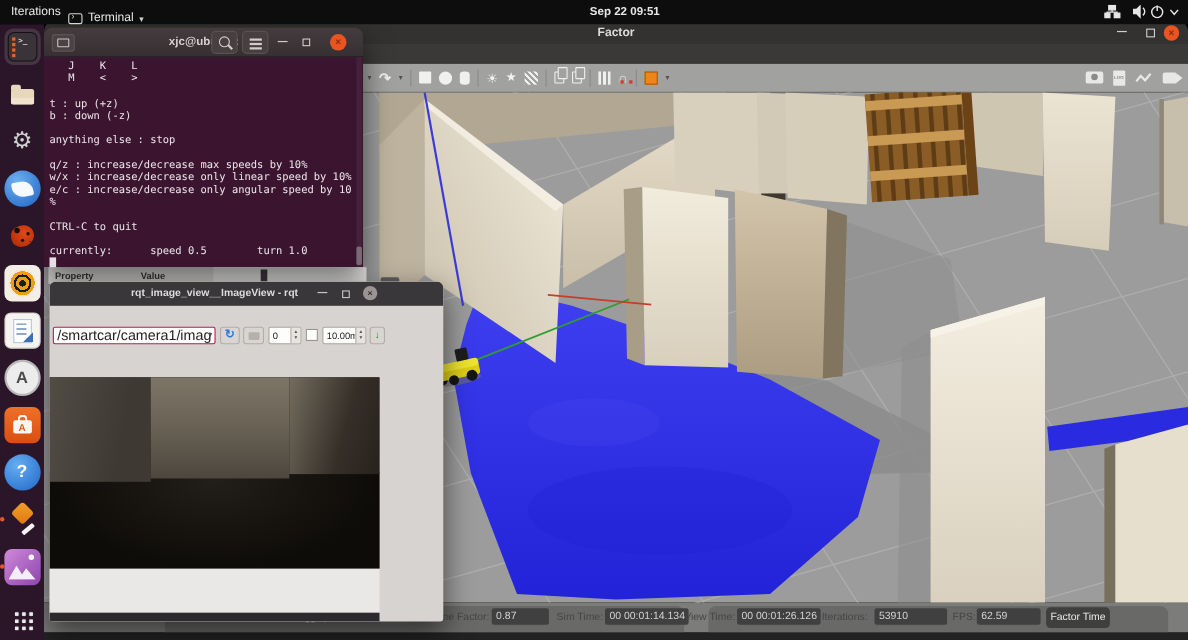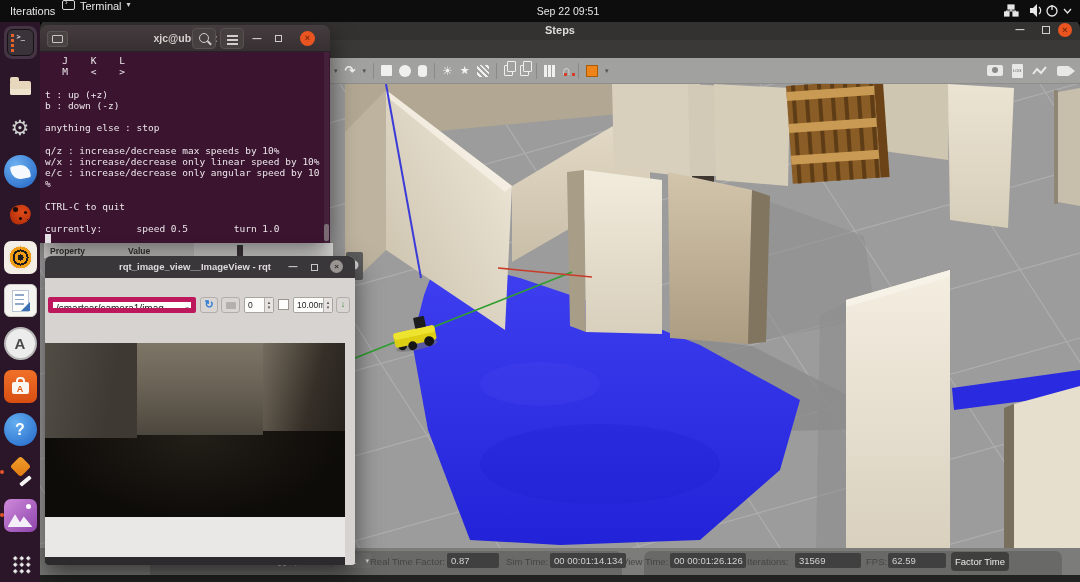--- a/index.html
+++ b/index.html
@@ -1,24 +1,24 @@
 <!DOCTYPE html>
 <html><head>
 <meta charset="utf-8">
 <style>
 *{margin:0;padding:0;box-sizing:border-box}
 html,body{width:1080px;height:582px;overflow:hidden;background:#000;font-family:"Liberation Sans",sans-serif}
 
 .topbar{position:absolute;left:0;top:0;width:1080px;height:22px;background:#0d0d0d;color:#e6e6e6;font-size:11px;z-index:60}
 .tb-activities{position:absolute;left:10px;top:0;line-height:22px}
-.tb-appmenu{position:absolute;left:62px;top:0;height:22px;display:flex;align-items:flex-start;gap:5px}
+.tb-appmenu{position:absolute;left:62px;top:0;height:22px;display:flex;align-items:flex-end;gap:5px}
 .tb-appicon{width:13px;height:10px;border:1px solid #d8d8d8;border-radius:2px;position:relative}
 .tb-appicon::before{content:"›";position:absolute;left:2px;top:-3px;font-size:8px;color:#d8d8d8}
 .tb-caret{font-size:8px;color:#cfcfcf}
-.tb-clock{position:absolute;left:568px;top:0;transform:translateX(-50%);line-height:22px;font-weight:normal;font-size:10.5px}
+.tb-clock{position:absolute;left:568px;top:0;transform:translateX(-50%);line-height:22px;font-weight:bold;font-size:10.5px}
 .tb-right{position:absolute;right:6px;top:4px}
 
 .dock{position:absolute;left:0;top:22px;width:40px;height:560px;background:#2a1628;z-index:55;display:flex;flex-direction:column;align-items:center;padding-top:4px;gap:10px}
 .di{width:33px;height:33px;border-radius:8px;position:relative;flex:none}
 .run-dot{position:absolute;left:-4px;top:14px;width:4px;height:4px;border-radius:50%;background:#e4562a}
 .di-term{background:rgba(255,255,255,.13)}
 .term-icon{position:absolute;inset:3px;background:#3a3339;border-radius:6px;border:1px solid #151115}
 .term-icon::before{content:"";position:absolute;left:3px;top:4px;width:3px;height:3px;background:#e8622a;box-shadow:0 5px 0 #e8622a,0 10px 0 #e8622a,0 15px 0 #e8622a}
 .term-icon::after{content:">_";color:#ddd;font:bold 7px "DejaVu Sans Mono",monospace;position:absolute;left:9px;top:3px}
 .di-files::before{content:"";position:absolute;left:6px;top:12px;width:21px;height:14px;background:#e6d7bd;border-radius:2px;box-shadow:inset 0 -6px 0 #efe3cd}
@@ -117,35 +117,35 @@
 .tt-min::before{content:"–"}
 .tt-max{position:absolute;left:235px;top:10px;width:7px;height:7px;border:1px solid #cfcbc9}
 .tt-close{position:absolute;left:260px;top:6px;width:15px;height:15px;border-radius:50%;background:#E95420;color:#802f0d;font-size:9px;font-weight:bold;text-align:center;line-height:15px}
 .tt-close::before{content:"×"}
 .term-body{position:absolute;top:27px;left:0;right:0;bottom:0;background:#3b1530;padding:3px 0 0 5px}
 .term-body pre{font:9.5px/11.2px "DejaVu Sans Mono",monospace;color:#ece6ea;white-space:pre}
 .term-cursor{position:absolute;left:5px;top:182px;width:6px;height:10px;background:#e6e0e4}
 .term-scroll{position:absolute;right:1px;top:0;width:5px;bottom:0;background:rgba(255,255,255,.05)}
 .term-scroll-handle{position:absolute;right:0;top:172px;width:5px;height:17px;background:#7a6a74;border-radius:2px}
 
-.rqtwin{position:absolute;left:45px;top:256px;width:310px;height:309px;z-index:4;box-shadow:0 10px 26px rgba(0,0,0,.55);border-radius:6px 6px 3px 3px;overflow:hidden;background:#d7d3d0}
+.rqtwin{position:absolute;left:45px;top:256px;width:358px;height:309px;z-index:4;box-shadow:0 10px 26px rgba(0,0,0,.55);border-radius:6px 6px 3px 3px;overflow:hidden;background:#d7d3d0}
 .rqt-titlebar{position:relative;height:22px;background:#3a373a}
 .rqt-title{position:absolute;left:40px;width:220px;text-align:center;line-height:22px;font-size:9.5px;font-weight:bold;color:#dedbde;white-space:nowrap}
 .rqt-min{position:absolute;left:242px;top:0;width:12px;text-align:center;line-height:20px;color:#c8c5c8}
 .rqt-min::before{content:"–"}
 .rqt-max{position:absolute;left:266px;top:8px;width:7px;height:7px;border:1px solid #c8c5c8}
 .rqt-close{position:absolute;left:285px;top:4px;width:13px;height:13px;border-radius:50%;background:#9a9492;color:#332f2f;font-size:8px;font-weight:bold;text-align:center;line-height:13px}
 .rqt-close::before{content:"×"}
 .rqt-header{position:absolute;top:22px;left:0;right:0;height:18px}
 .rqt-plugicon{position:absolute;left:3px;top:4px;width:9px;height:9px;background:#e060d0;border:1px solid #9a3a8a}
 .rqt-ptitle{position:absolute;left:15px;top:2px;font-size:10px;font-weight:bold;color:#111}
 .rqt-hb{position:absolute;font-size:8px;color:#333;font-weight:bold;top:3px}
 .rqt-hb-help{left:270px;top:2px;width:11px;height:11px;border-radius:50%;background:#3a7ad8;color:#fff;text-align:center;line-height:11px;font-weight:bold;font-size:8px;position:absolute}
 .rqt-row{position:absolute;left:0;right:0}
-.combo{position:absolute;height:16px;background:#fdfdfc;border:5px solid #be185d;border-radius:2px;font-size:10px;line-height:14px;padding-left:3px;color:#222;white-space:nowrap;overflow:hidden}
+.combo{position:absolute;height:16px;background:#fdfdfc;border:1px solid #be185d;border-radius:2px;font-size:13px;line-height:14px;padding-left:3px;color:#222;white-space:nowrap;overflow:hidden}
 .combo::after{content:"▾";position:absolute;right:2px;top:0;font-size:7px;color:#555;line-height:14px}
 .rbtn{position:absolute;height:16px;background:#d9d5d2;border:1px solid #b2ada8;border-radius:3px;text-align:center}
 .btn-refresh{left:155px;top:1px;width:18px;color:#2d7cd8;font-weight:bold;font-size:11px;line-height:13px}
 .btn-refresh::before{content:"↻"}
 .btn-save{left:176px;top:1px;width:19px}
 .btn-save::before{content:"";position:absolute;left:4px;top:4px;width:10px;height:7px;background:#b4b0ac;border-radius:1px}
 .spin{position:absolute;top:1px;height:16px;background:#fdfdfc;border:1px solid #aaa59f;border-radius:2px;font-size:8.5px;color:#222}
 .spin .val{position:absolute;left:3px;top:0;line-height:14px}
 .steppers{position:absolute;right:0;top:0;width:9px;height:14px;background:#e6e3e0;border-left:1px solid #b4b0ac;display:flex;flex-direction:column;align-items:center;justify-content:center;font-size:5px;line-height:5px;color:#555}
 .steppers::before{content:"▴"}.steppers::after{content:"▾"}
@@ -162,21 +162,21 @@
 .img-floor{position:absolute;left:0;top:86px;right:0;bottom:0;background:radial-gradient(ellipse at 50% 10%,#221e18,#0e0c09 70%)}
 .w-left{position:absolute;left:0;top:0;width:92px;height:95px;background:linear-gradient(100deg,#514c44,#3e3a33 70%)}
 .w-mid{position:absolute;left:92px;top:0;width:126px;height:92px;background:linear-gradient(180deg,#7d7566 0%,#6b6356 45%,#4c473e 100%)}
 .w-right{position:absolute;left:218px;top:0;width:82px;height:88px;background:linear-gradient(105deg,#746c5e,#352f28 60%,#27221c)}
 .rqt-empty{position:absolute;top:261px;left:0;width:300px;height:40px;background:#eae8e6}
 .rqt-bedge{position:absolute;top:301px;left:0;width:300px;height:8px;background:#2c2a2c}
 </style>
 </head>
 <body>
 
-<div class="gz-title">Steps</div>
+<div class="gz-title">Factor</div>
 <span class="gz-min"></span>
 <span class="gz-max"></span>
 <span class="gz-close"></span>
 <div class="gz-menustrip"></div>
 
 <div class="gz-toolbar">
   <span class="ti ti-caret">▾</span>
   <span class="ti ti-redo"></span>
   <span class="ti ti-caret">▾</span>
   <span class="tsep"></span>
@@ -325,21 +325,21 @@
   <span class="sb-step"></span>
   <span class="sb-label sb-steps-lbl" style="left:276px">Steps:</span>
   <span class="sb-stepbox"><span>1</span><span class="crt">▾</span></span>
   <span class="sb-label" style="left:330px">Real Time Factor:</span>
   <span class="sb-box" style="left:407px;width:52px">0.87</span>
   <span class="sb-label" style="left:466px">Sim Time:</span>
   <span class="sb-box" style="left:510px;width:76px">00 00:01:14.134</span>
   <span class="sb-label" style="left:582px">View Time:</span>
   <span class="sb-box" style="left:630px;width:76px">00 00:01:26.126</span>
   <span class="sb-label" style="left:707px">Iterations:</span>
-  <span class="sb-box" style="left:755px;width:66px">31569</span>
+  <span class="sb-box" style="left:755px;width:66px">53910</span>
   <span class="sb-label" style="left:826px">FPS:</span>
   <span class="sb-box" style="left:848px;width:58px">62.59</span>
   <span class="sb-reset">Factor Time</span>
 </div>
 <div class="gz-edge"></div>
 
 <div class="propwin">
   <span class="prop-white"></span>
   <span class="prop-handle"></span>
   <span class="prop-c1">Property</span>

